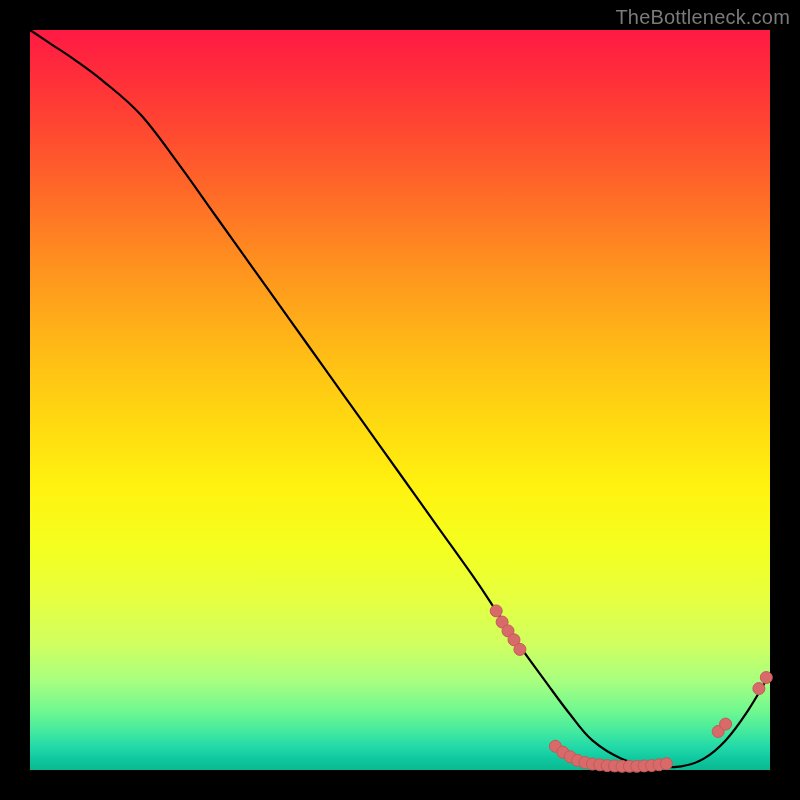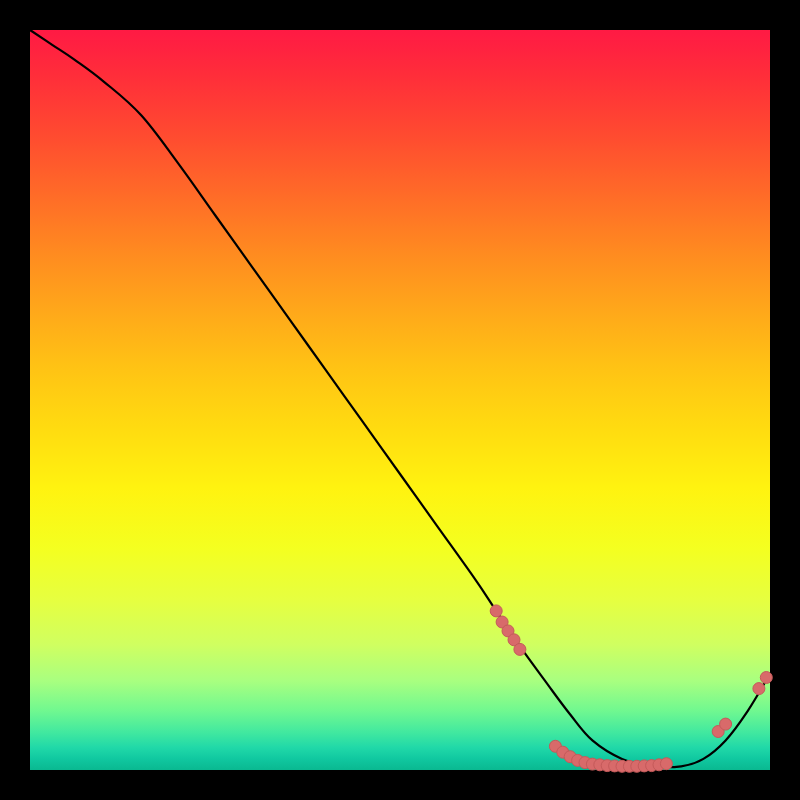--- a/index.html
+++ b/index.html
@@ -63,20 +63,21 @@
     top: 0;
     width: 740px;
     height: 740px;
     overflow: visible;
   }
 </style>
 </head>
 <body>
 
 <div class="stage">
+  <div class="watermark">TheBottleneck.com</div>
 
   <div class="plot">
     <svg class="overlay" viewBox="0 0 740 740">
       <path id="curve-path" fill="none" stroke="#000000" stroke-width="2.2" stroke-linejoin="round" stroke-linecap="round" d="M 0.0 0.0 C 4.0 2.7, 14.2 9.5, 22.2 14.8 C 30.2 20.1, 35.1 22.9, 44.4 29.6 C 53.7 36.3, 62.0 41.8, 74.0 51.8 C 86.0 61.8, 97.7 70.4, 111.0 85.1 C 124.3 99.8, 134.7 115.2, 148.0 133.2 C 161.3 151.2, 171.7 166.4, 185.0 185.0 C 198.3 203.6, 208.7 218.2, 222.0 236.8 C 235.3 255.4, 245.7 270.0, 259.0 288.6 C 272.3 307.2, 282.7 321.8, 296.0 340.4 C 309.3 359.0, 319.7 373.6, 333.0 392.2 C 346.3 410.8, 356.7 425.4, 370.0 444.0 C 383.3 462.6, 393.7 477.2, 407.0 495.8 C 420.3 514.4, 433.3 532.3, 444.0 547.6 C 454.7 562.9, 458.2 568.9, 466.2 580.9 C 474.2 592.9, 479.1 600.9, 488.4 614.2 C 497.7 627.5, 508.7 642.2, 518.0 654.9 C 527.3 667.6, 532.2 674.5, 540.2 684.5 C 548.2 694.5, 553.1 702.4, 562.4 710.4 C 571.7 718.4, 581.3 724.2, 592.0 728.9 C 602.7 733.6, 610.9 735.0, 621.6 736.3 C 632.3 737.6, 641.9 737.6, 651.2 736.3 C 660.5 735.0, 665.4 733.6, 673.4 728.9 C 681.4 724.2, 687.6 719.1, 695.6 710.4 C 703.6 701.7, 709.8 692.8, 717.8 680.8 C 725.8 668.8, 736.0 650.5, 740.0 643.8"></path>
       <g id="markers">
           <circle cx="466.2" cy="580.9" r="6" fill="#d86a6a" stroke="#c45a5a" stroke-width="1"></circle>
           <circle cx="472.1" cy="592.0" r="6" fill="#d86a6a" stroke="#c45a5a" stroke-width="1"></circle>
           <circle cx="478.0" cy="600.9" r="6" fill="#d86a6a" stroke="#c45a5a" stroke-width="1"></circle>
           <circle cx="484.0" cy="609.8" r="6" fill="#d86a6a" stroke="#c45a5a" stroke-width="1"></circle>
           <circle cx="489.9" cy="619.4" r="6" fill="#d86a6a" stroke="#c45a5a" stroke-width="1"></circle>

